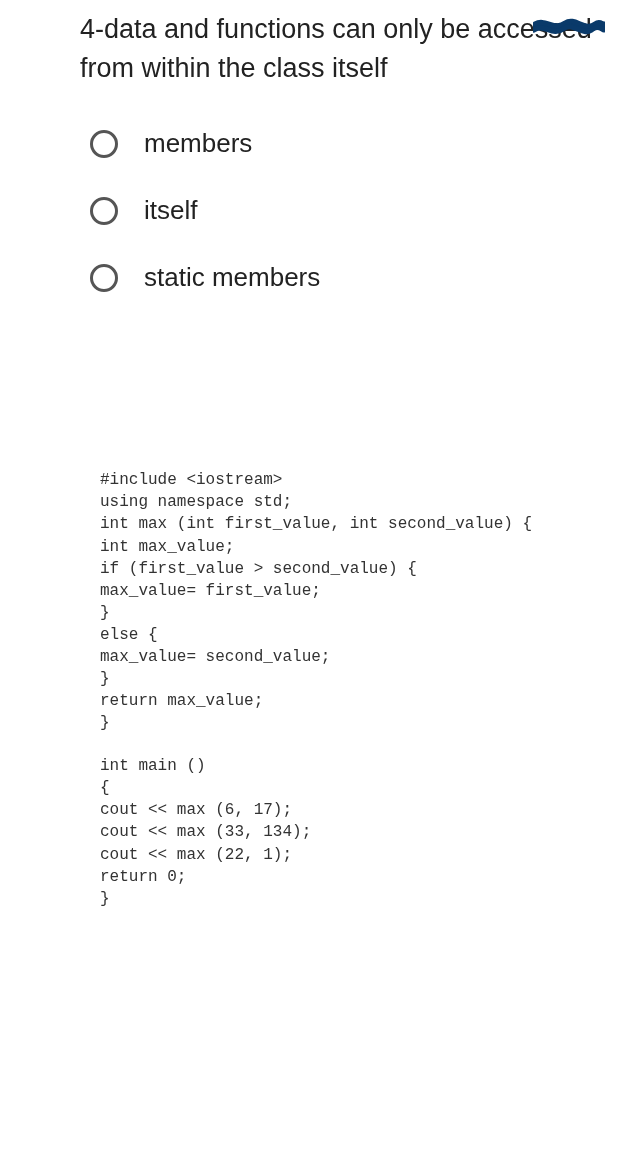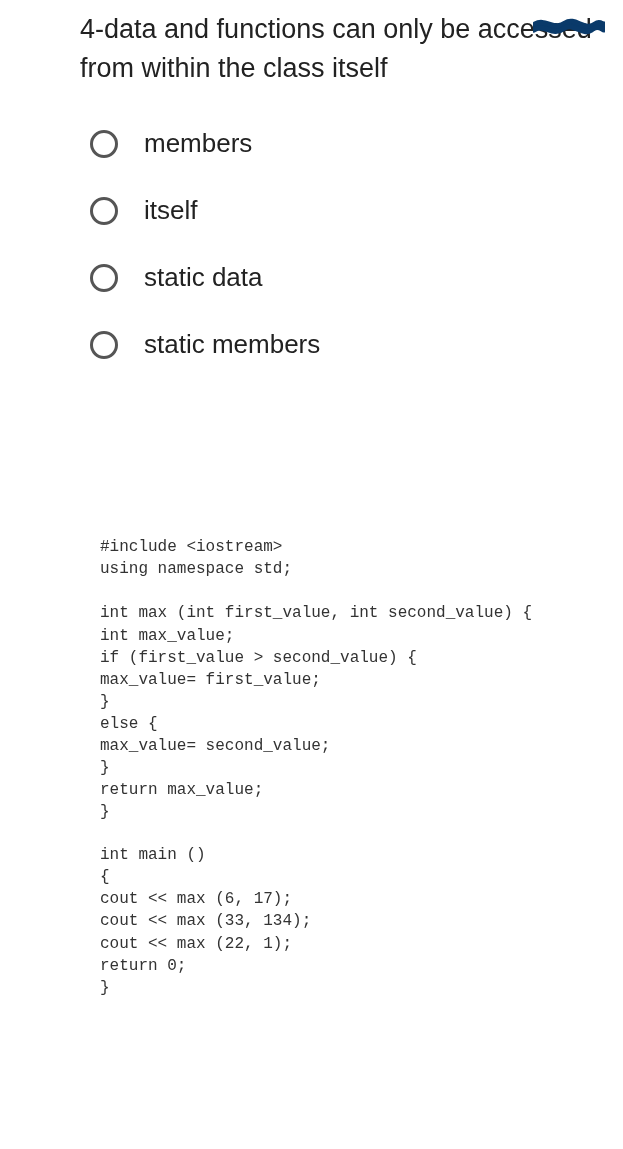--- a/index.html
+++ b/index.html
@@ -55,21 +55,20 @@
     padding: 30px 32px 30px 100px;
   }
   .code {
     font-family: "Courier New", Courier, monospace;
     font-size: 16px;
     line-height: 1.38;
     color: #333;
     white-space: pre;
   }
   .code .block2 {
-    margin-top: 22px;
     display: block;
   }
   .code .block3 {
     margin-top: 21px;
     display: block;
   }
 </style>
 </head>
 <body>
 
@@ -87,24 +86,20 @@
     <div class="option">
       <span class="radio"></span>
       <span class="option-label">members</span>
     </div>
     <div class="option">
       <span class="radio"></span>
       <span class="option-label">itself</span>
     </div>
     <div class="option">
       <span class="radio"></span>
-      <span class="option-label">static data</span>
-    </div>
-    <div class="option">
-      <span class="radio"></span>
       <span class="option-label">static members</span>
     </div>
   </div>
 </div>
 
 <div class="divider"></div>
 
 <div class="code-card">
   <div class="code"><span>#include &lt;iostream&gt;
 using namespace std;</span><span class="block2">int max (int first_value, int second_value) {

